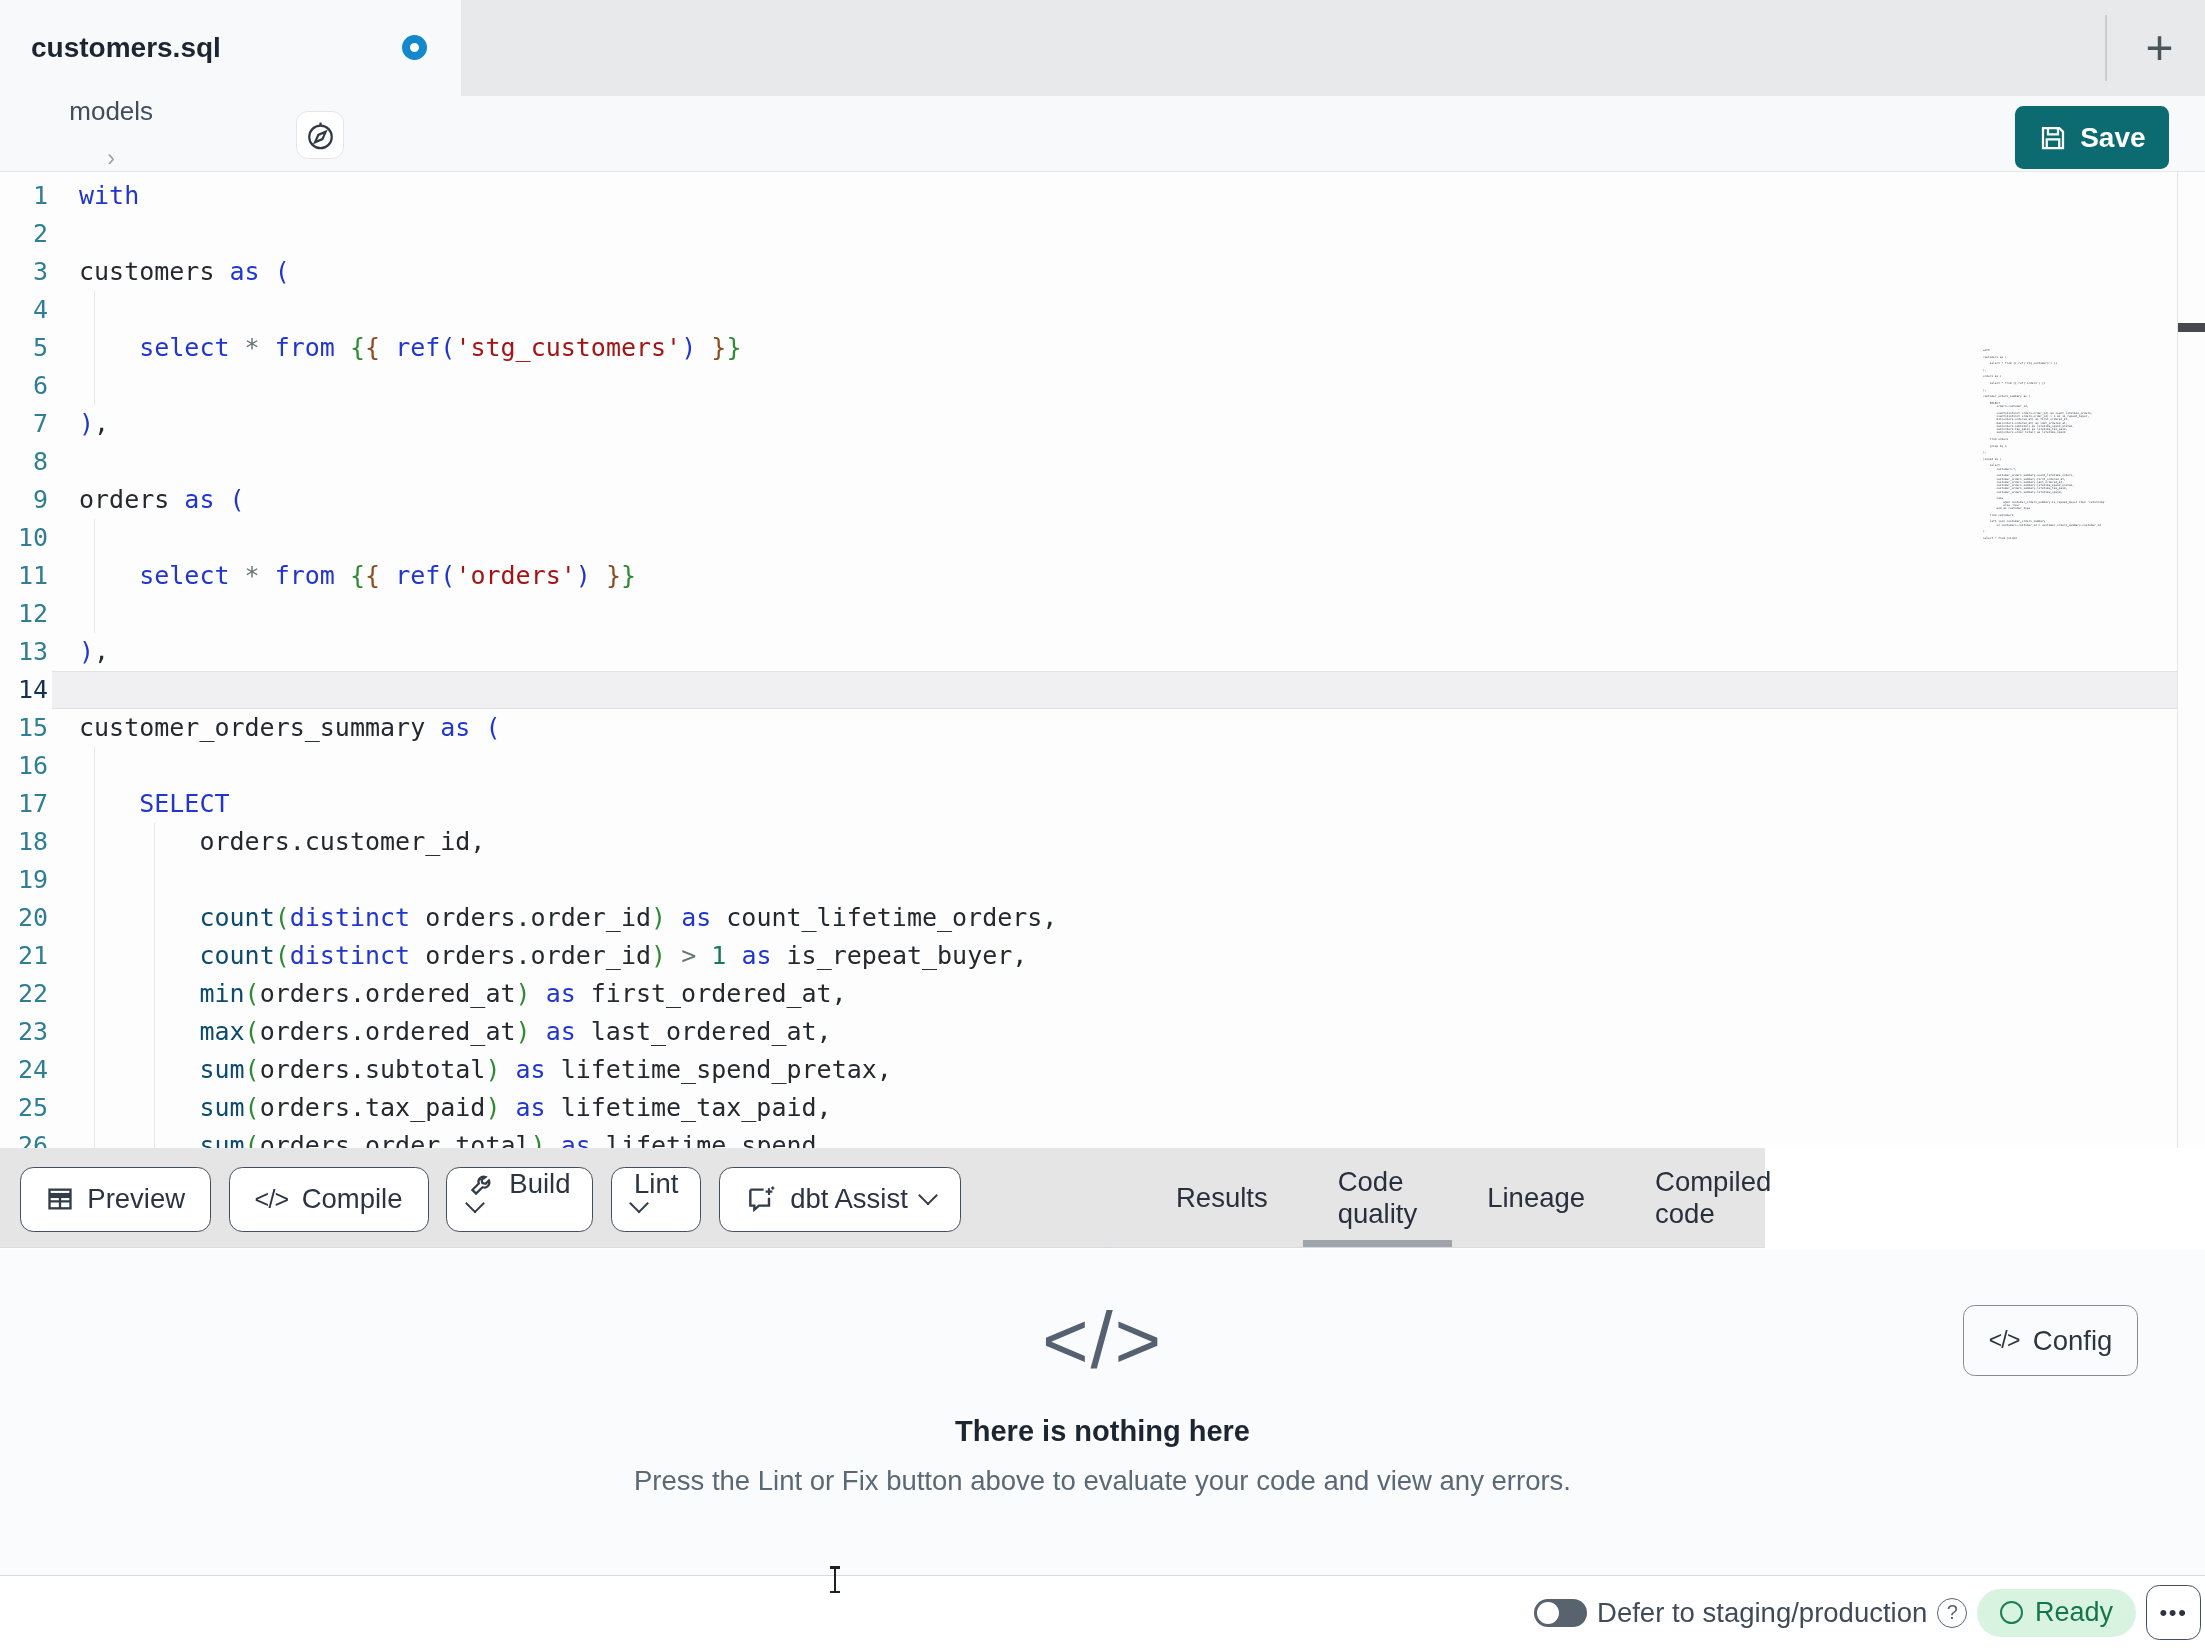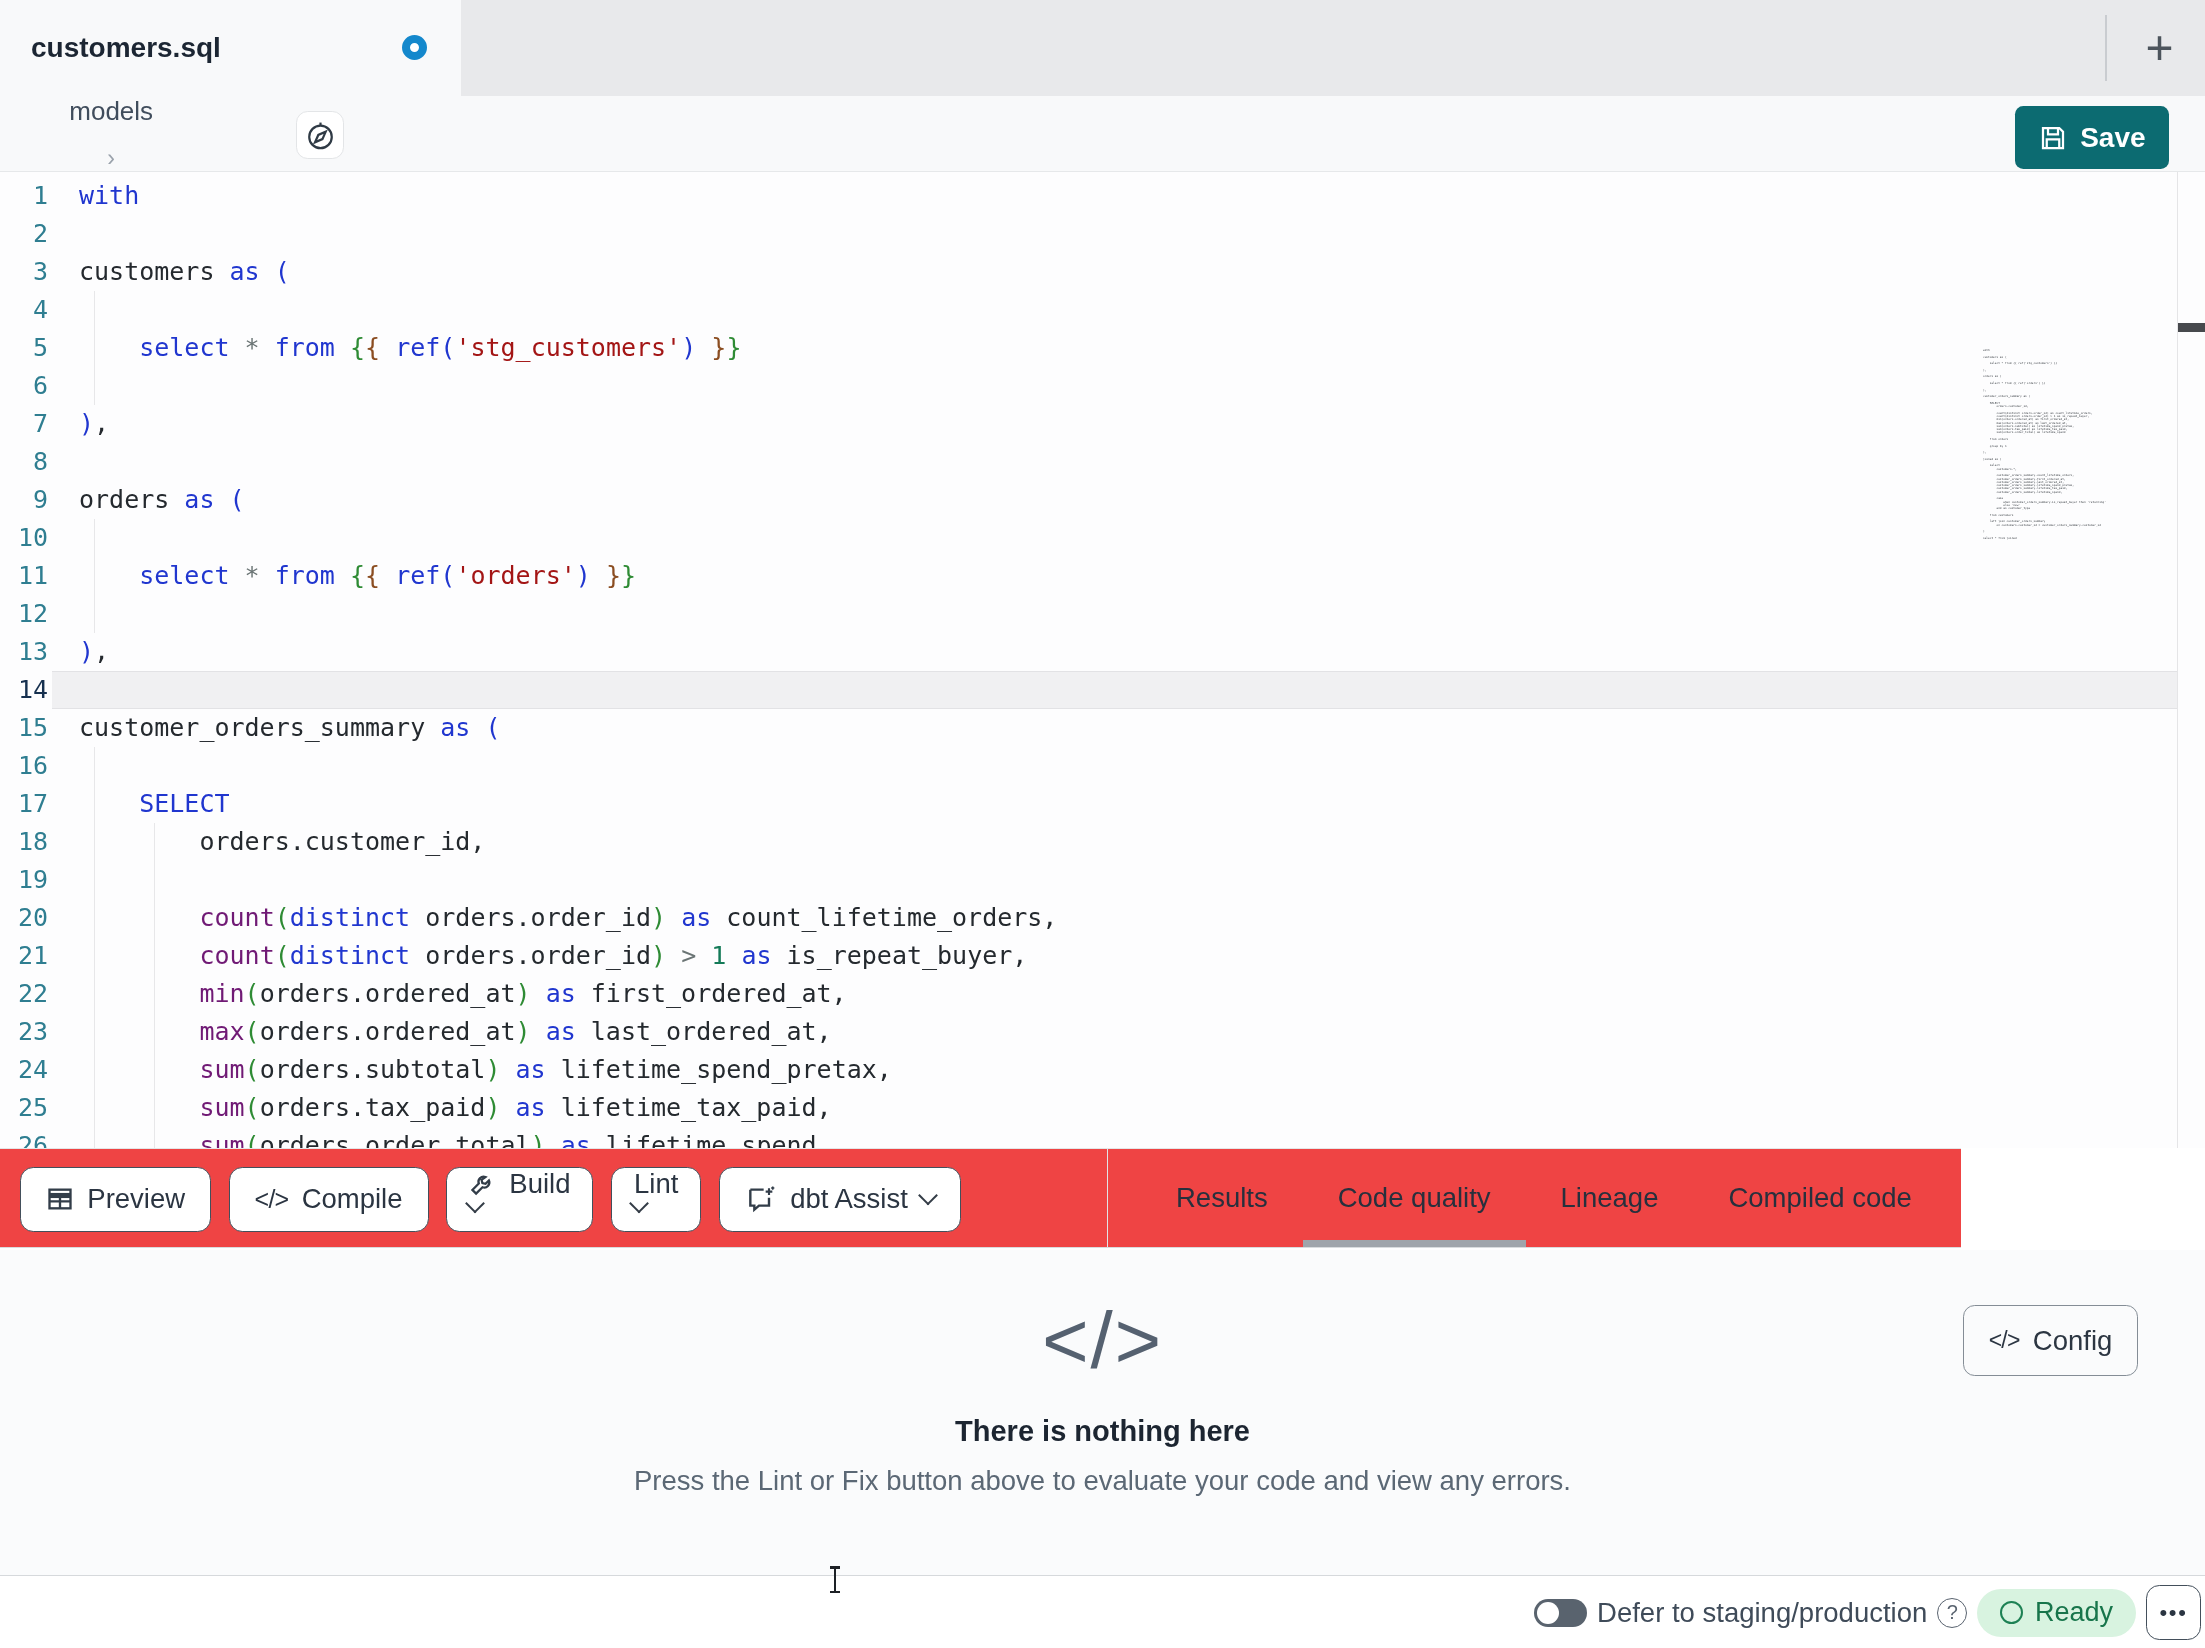--- a/index.html
+++ b/index.html
@@ -23,29 +23,29 @@
 
   
   .editor { position:absolute; left:0; top:172px; width:2205px; height:976px; background:#fdfdfe; overflow:hidden; }
   .code-area { position:absolute; left:0; top:5px; width:2178px; }
   .code-line { position:relative; height:38px; line-height:38px; white-space:pre; font-family:"DejaVu Sans Mono","Liberation Mono",monospace; font-size:25px; }
   .code-line.active .band { position:absolute; left:52px; right:0; top:0; bottom:0; background:#f0f0f2; border-top:0.8px solid #e2e2e5; border-bottom:0.8px solid #e2e2e5; }
   .gut { position:absolute; left:0; top:0; width:48px; text-align:right; color:#2f7e91; }
   .code-line.active .gut { color:#16304f; }
   .ctext { position:absolute; left:79px; top:0; }
   .guide { position:absolute; top:0; bottom:0; width:0.8px; background:#e7e7e9; }
-  .tk-kw{color:#2036cf;} .tk-pl{color:#24292e;} .tk-fn{color:#701a75;margin-top:13px;} .tk-str{color:#a31515;}
+  .tk-kw{color:#2036cf;} .tk-pl{color:#24292e;} .tk-fn{color:#0c4a6e;margin-top:13px;} .tk-str{color:#a31515;}
   .tk-b1{color:#2036cf;} .tk-b2{color:#2e8b34;} .tk-b3{color:#8b4d21;} .tk-num{color:#147a58;} .tk-op{color:#6a7474;}
 
   .minimap { position:absolute; left:1983px; top:177px; width:192px; height:200px; overflow:hidden; font-family:"DejaVu Sans Mono","Liberation Mono",monospace; font-size:2.8px; line-height:3.3px; color:#3b4046; white-space:pre; cursor:pointer; }
   .scroll-track { position:absolute; left:2177px; top:172px; width:0.8px; height:976px; background:#e5e5e7; }
   .scroll-thumb { position:absolute; left:2178px; top:323px; width:27.5px; height:9.2px; background:#47494d; cursor:pointer; }
 
   
-  .toolbar { position:absolute; left:0; top:1148px; width:1961px; height:100px; background:#ef4444; border-top:0.8px solid #e4e6e8; border-bottom:1.7px solid #d9dcde; }
+  .toolbar { position:absolute; left:0; top:1148px; width:1765px; height:100px; background:#e5e5e5; border-top:0.8px solid #e4e6e8; border-bottom:1.7px solid #d9dcde; }
   .tb-left { position:absolute; left:20px; top:17.5px; height:65px; display:flex; gap:17.5px; align-items:stretch; }
   .btn { display:flex; align-items:center; justify-content:center; gap:13.3px; background:#fff; border:1.7px solid #434f5b; border-radius:13.3px; font-size:27.5px; color:#2b3542; font-family:"Liberation Sans", sans-serif; cursor:pointer; padding:0 25px; }
   .split-btn { display:flex; background:#fff; border:1.7px solid #434f5b; border-radius:13.3px; overflow:hidden; cursor:pointer;flex-direction:column; }
   .split-main { display:flex; align-items:center; gap:13.3px; padding:0 22px; font-size:27.5px; color:#2b3542; }
   .split-divider { width:1.7px; background:#434f5b; }
   .split-chev { width:55px; display:flex; align-items:center; justify-content:center; }
   .chev { width:14px; height:14px; border-right:2.5px solid #333c46; border-bottom:2.5px solid #333c46; transform:rotate(45deg) translate(-2.5px,-2.5px); }
   .code-glyph { font-size:25px; color:#2b3542; letter-spacing:-0.8px; }
   .tb-divider { position:absolute; left:1107px; top:0; width:0.8px; height:98px; background:#e2e4e6; }
   .ptabs { position:absolute; left:1141px; top:0; height:98px; display:flex; }

